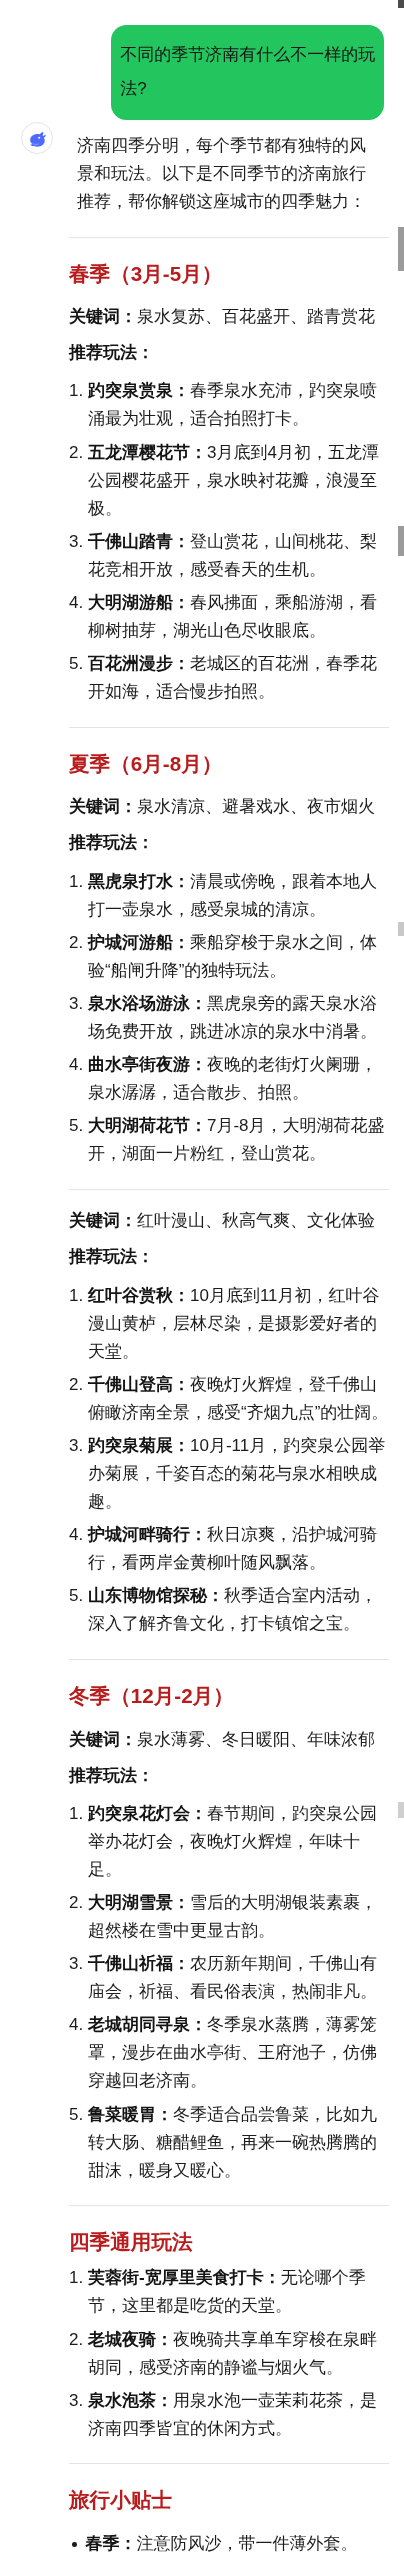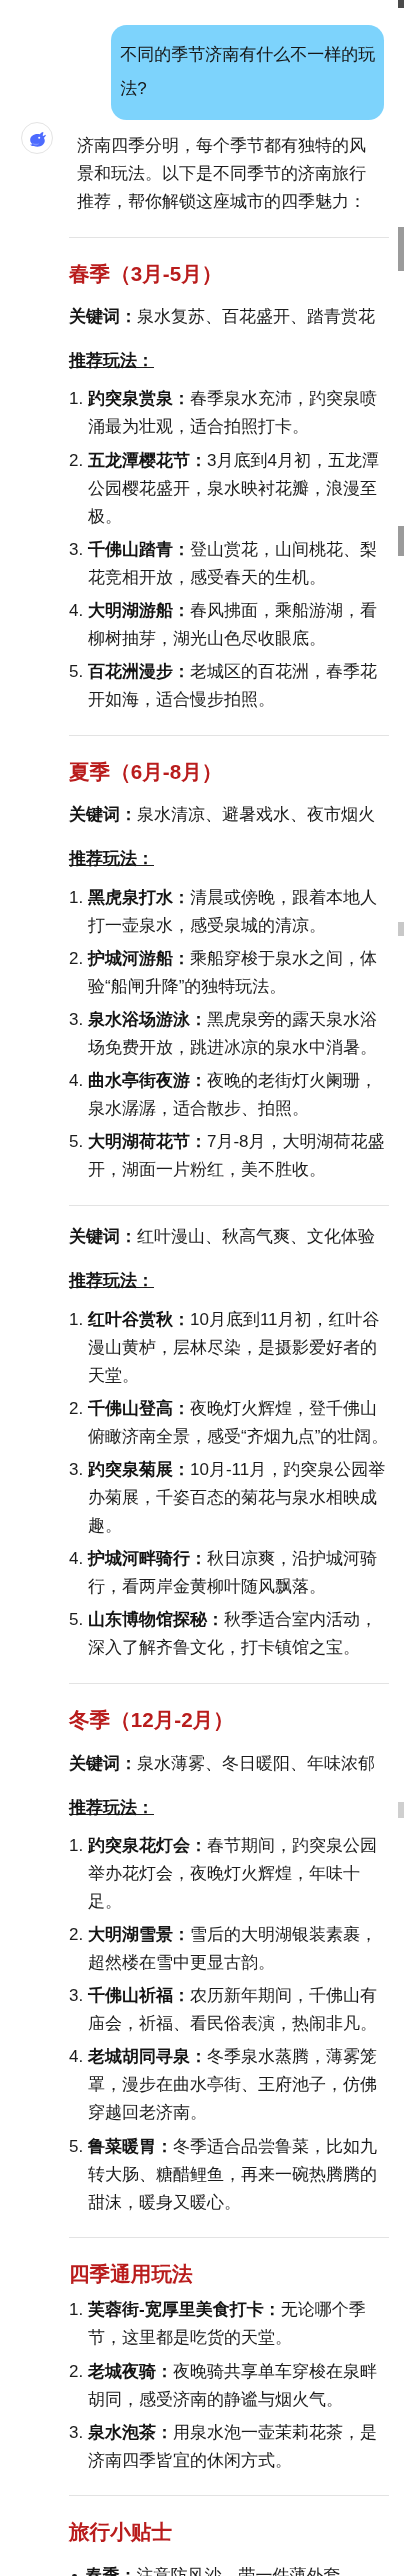--- a/index.html
+++ b/index.html
@@ -8,21 +8,21 @@
     width:405px;height:2797px;
     background:#ffffff;
     overflow:hidden;
     font-family:"Liberation Sans","DejaVu Sans",sans-serif;
     color:#1c1c1c;
   }
   
   .bubble{
     position:absolute;left:111px;top:25px;width:273px;
     box-sizing:border-box;
-    background:#7dd3fc;
+    background:#22c55e;
     border-radius:15.5px;
     padding:13.4px 8.2px 13.4px 9.3px;
     font-size:17px;line-height:34px;
     color:#161616;
   }
   
   .avatar{
     position:absolute;left:20.6px;top:122px;width:32px;height:32px;
     box-sizing:border-box;
     border:1px solid #e4e4e4;border-radius:50%;
@@ -40,21 +40,21 @@
   hr.divider{
     border:none;border-top:1px solid #e3e3e3;
     margin:20.6px 0 0 0;
   }
   h2.season{
     margin:24px 0 0 0;
     font-size:20.6px;line-height:24px;
     font-weight:700;color:#b91c1c;
   }
   p.kw{margin:17.5px 0 0 0;}
-  p.methods{margin:16px 0 0 0;text-decoration:underline;}
+  p.methods{margin:8px 0 0 0;}
   b{font-weight:700;color:#141414;}
   ol.plays{list-style:none;margin:10.3px 0 0 0;padding:0;}
   ol.plays li{
     position:relative;
     padding-left:19px;
     margin-top:5.2px;
   }
   ol.plays li .num{position:absolute;left:0;top:0;}
   ul.tips{list-style:none;margin:17.5px 0 0 0;padding:0;}
   ul.tips li{
@@ -112,21 +112,21 @@
     <hr class="divider">
 
     <h2 class="season">夏季（6月-8月）</h2>
     <p class="kw"><b>关键词：</b><span>泉水清凉、避暑戏水、夜市烟火</span></p>
     <p class="methods"><b>推荐玩法：</b></p>
     <ol class="plays">
       <li><span class="num">1.</span><b>黑虎泉打水：</b><span>清晨或傍晚，跟着本地人打一壶泉水，感受泉城的清凉。</span></li>
       <li><span class="num">2.</span><b>护城河游船：</b><span>乘船穿梭于泉水之间，体验“船闸升降”的独特玩法。</span></li>
       <li><span class="num">3.</span><b>泉水浴场游泳：</b><span>黑虎泉旁的露天泉水浴场免费开放，跳进冰凉的泉水中消暑。</span></li>
       <li><span class="num">4.</span><b>曲水亭街夜游：</b><span>夜晚的老街灯火阑珊，泉水潺潺，适合散步、拍照。</span></li>
-      <li><span class="num">5.</span><b>大明湖荷花节：</b><span>7月-8月，大明湖荷花盛开，湖面一片粉红，美不胜收。</span></li>
+      <li><span class="num">5.</span><b>大明湖荷花节：</b><span>7月-8月，大明湖荷花盛开，湖面一片粉红，登山赏花。</span></li>
     </ol>
 
     <hr class="divider">
 
     <p class="kw"><b>关键词：</b><span>红叶漫山、秋高气爽、文化体验</span></p>
     <p class="methods"><b>推荐玩法：</b></p>
     <ol class="plays">
       <li><span class="num">1.</span><b>红叶谷赏秋：</b><span>10月底到11月初，红叶谷漫山黄栌，层林尽染，是摄影爱好者的天堂。</span></li>
       <li><span class="num">2.</span><b>千佛山登高：</b><span>夜晚灯火辉煌，登千佛山俯瞰济南全景，感受“齐烟九点”的壮阔。</span></li>
       <li><span class="num">3.</span><b>趵突泉菊展：</b><span>10月-11月，趵突泉公园举办菊展，千姿百态的菊花与泉水相映成趣。</span></li>

